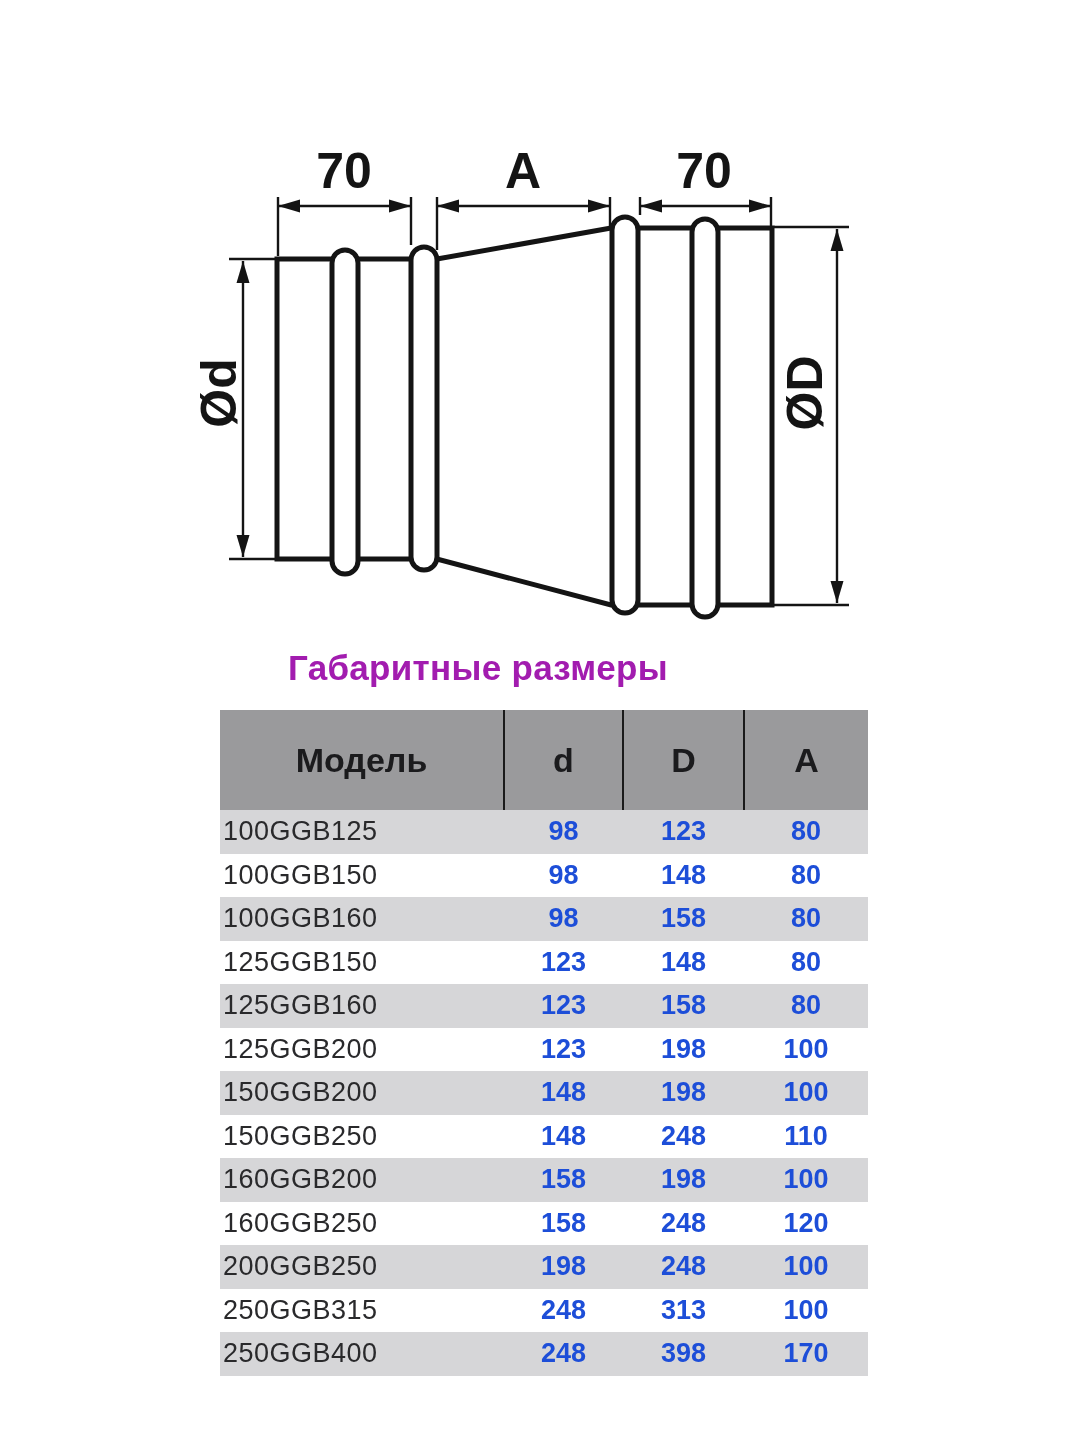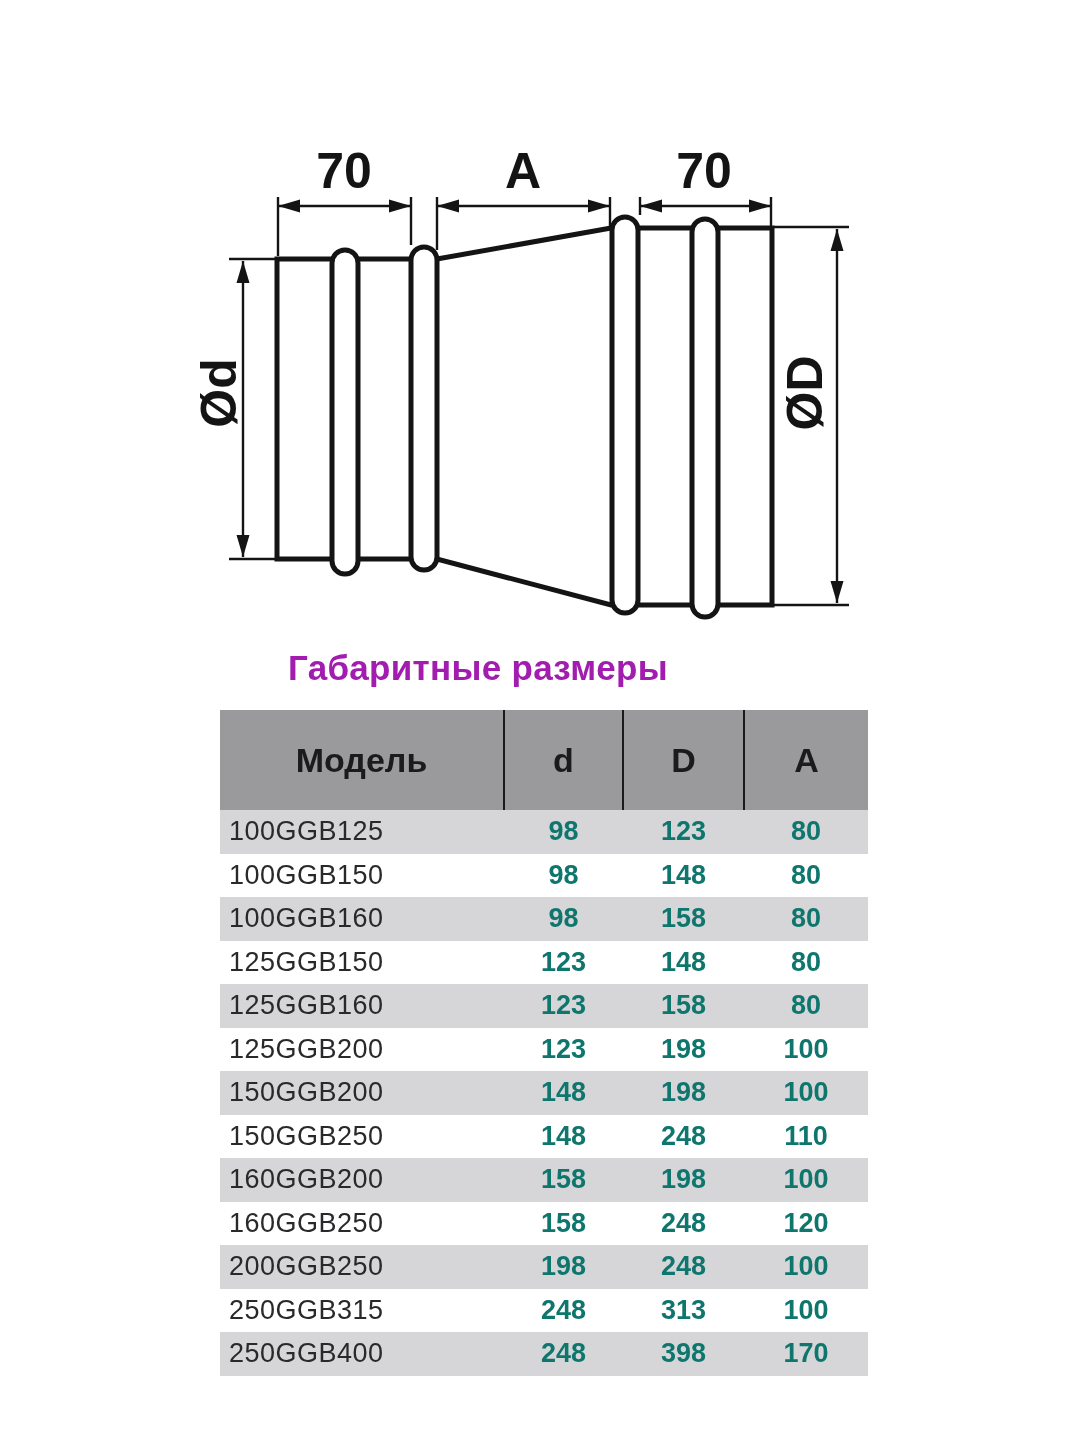--- a/index.html
+++ b/index.html
@@ -35,24 +35,24 @@
     width:648px; border-collapse:collapse; table-layout:fixed;
   }
   table.dims th {
     background:var(--header-bg,#9a9a9c);
     height:80px; font-size:34px; font-weight:700;
     color:#1b1b1d; text-align:center; padding:10px;
   }
   table.dims th + th { border-left:2.5px solid #1a1a1a; }
   table.dims td {
     height:43.5px; font-size:27px; padding:0;
-    color:#0f766e; text-align:center; font-weight:700;
+    color:#1d4ed8; text-align:center; font-weight:700;
   }
   table.dims td:first-child {
-    text-align:left; padding-left:9px;
+    text-align:left; padding-left:3px;
     font-weight:400; color:#29292b;
     letter-spacing:0.5px;
   }
   table.dims tbody tr:nth-child(odd) { background:var(--stripe-bg,#d6d6d8); }
   table.dims tbody tr:nth-child(even){ background:#ffffff; }
 </style>
 </head>
 <body>
 
 <div class="page">

